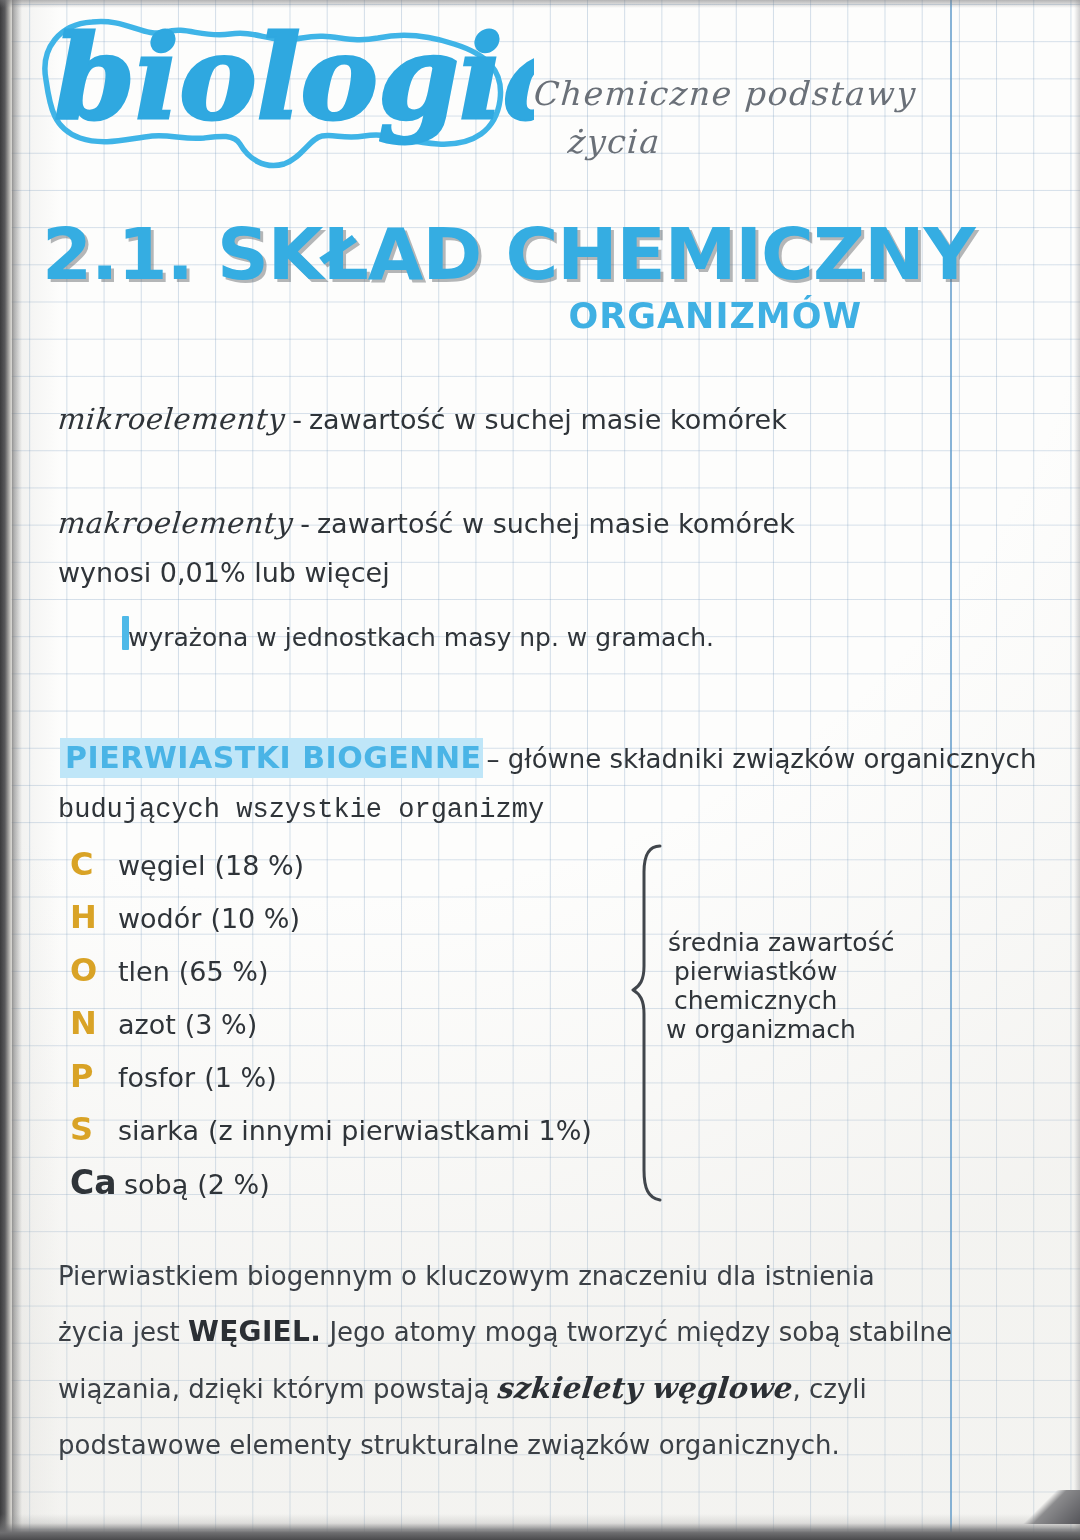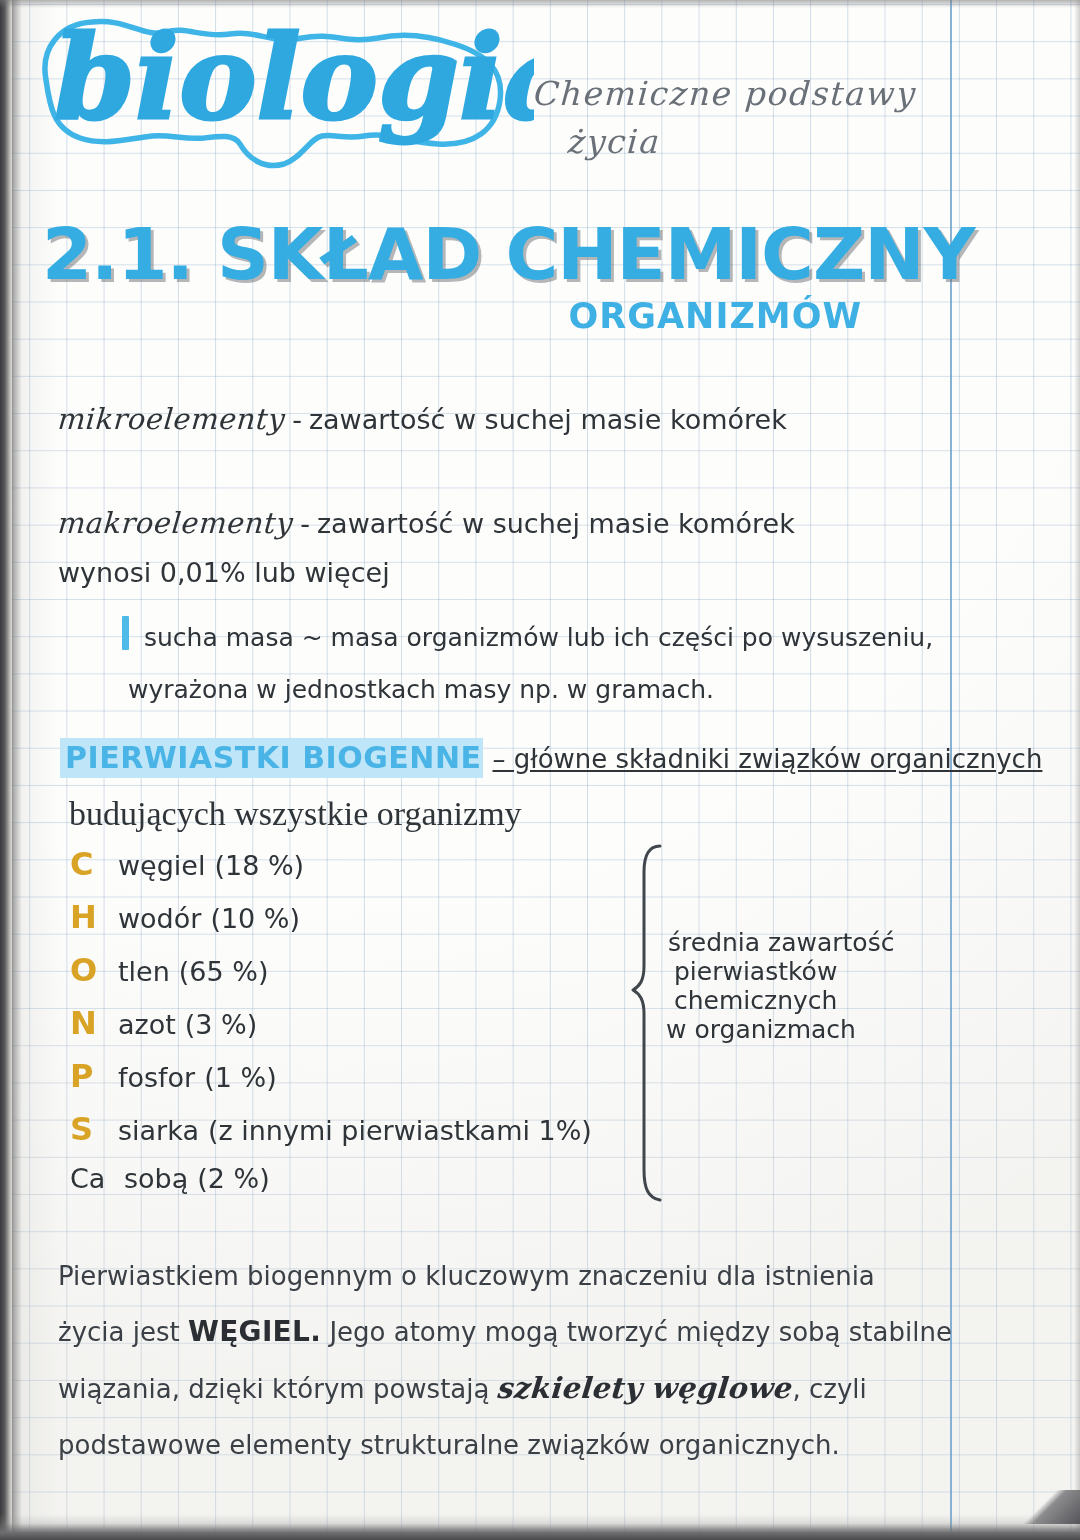--- a/index.html
+++ b/index.html
@@ -159,43 +159,43 @@
     font-size:30px;
     letter-spacing:0.5px;
     padding:2px 1px 3px 5px;
   }
   #biogenne-row .after{
     font-family:"DejaVu Sans", sans-serif;
     font-size:26px;color:#2f3439;
   }
   #biogenne-line2{
     position:absolute;left:58px;top:795px;
-    font-family:Liberation Serif, serif;
-    font-size:34px;color:#2f3439;white-space:nowrap;margin-left:11px;
+    font-family:Liberation Mono, monospace;
+    font-size:27px;color:#2f3439;white-space:nowrap;
   }
 
   
   #element-list{
     position:absolute;left:70px;top:845px;width:560px;
   }
   .el-row{
     display:flex;align-items:baseline;
     height:53px;
     white-space:nowrap;
   }
   .el-sym{
     font-family:"DejaVu Sans", sans-serif;
     font-weight:bold;
     font-size:32px;
     color:#d9a326;
     width:48px;
     flex:0 0 48px;
   }
   .el-sym.plain{
-    color:#2f3439;font-weight:normal;font-size:27px;width:54px;flex:0 0 54px;
+    color:#2f3439;font-weight:bold;font-size:33px;width:54px;flex:0 0 54px;
   }
   .el-name{
     font-family:"DejaVu Sans", sans-serif;
     font-size:27px;color:#2f3439;
   }
   .el-pct{
     font-family:"DejaVu Sans", sans-serif;
     font-size:27px;color:#2f3439;margin-left:9px;
   }
 
@@ -273,26 +273,25 @@
     <span class="term-cursive">mikroelementy</span><span style="margin:0 7px;">-</span><span>zawartość w suchej masie komórek</span>
   </div>
 
   <div class="body-line" style="left:58px;top:508px;">
     <span class="term-cursive">makroelementy</span><span style="margin:0 7px;">-</span><span>zawartość w suchej masie komórek</span>
   </div>
   <div class="body-line" style="left:58px;top:558px;">wynosi 0,01% lub więcej</div>
 
   <div id="callout">
     <div class="bar"></div>
-    <div class="c-line c1">sucha masa ~ masa organizmów lub ich części po wysuszeniu,</div>
     <div class="c-line c2">wyrażona w jednostkach masy np. w gramach.</div>
   </div>
 
   <div id="biogenne-row">
-    <span class="highlight-term">PIERWIASTKI BIOGENNE</span><span class="after" style="margin-left:10px;text-decoration:underline;">– główne składniki związków organicznych</span>
+    <span class="highlight-term">PIERWIASTKI BIOGENNE</span><span class="after" style="margin-left:4px;">– główne składniki związków organicznych</span>
   </div>
   <div id="biogenne-line2">budujących wszystkie organizmy</div>
 
   <div id="element-list">
     <div class="el-row">
       <span class="el-sym">C</span>
       <span class="el-name">węgiel</span>
       <span class="el-pct">(18 %)</span>
     </div>
     <div class="el-row">

